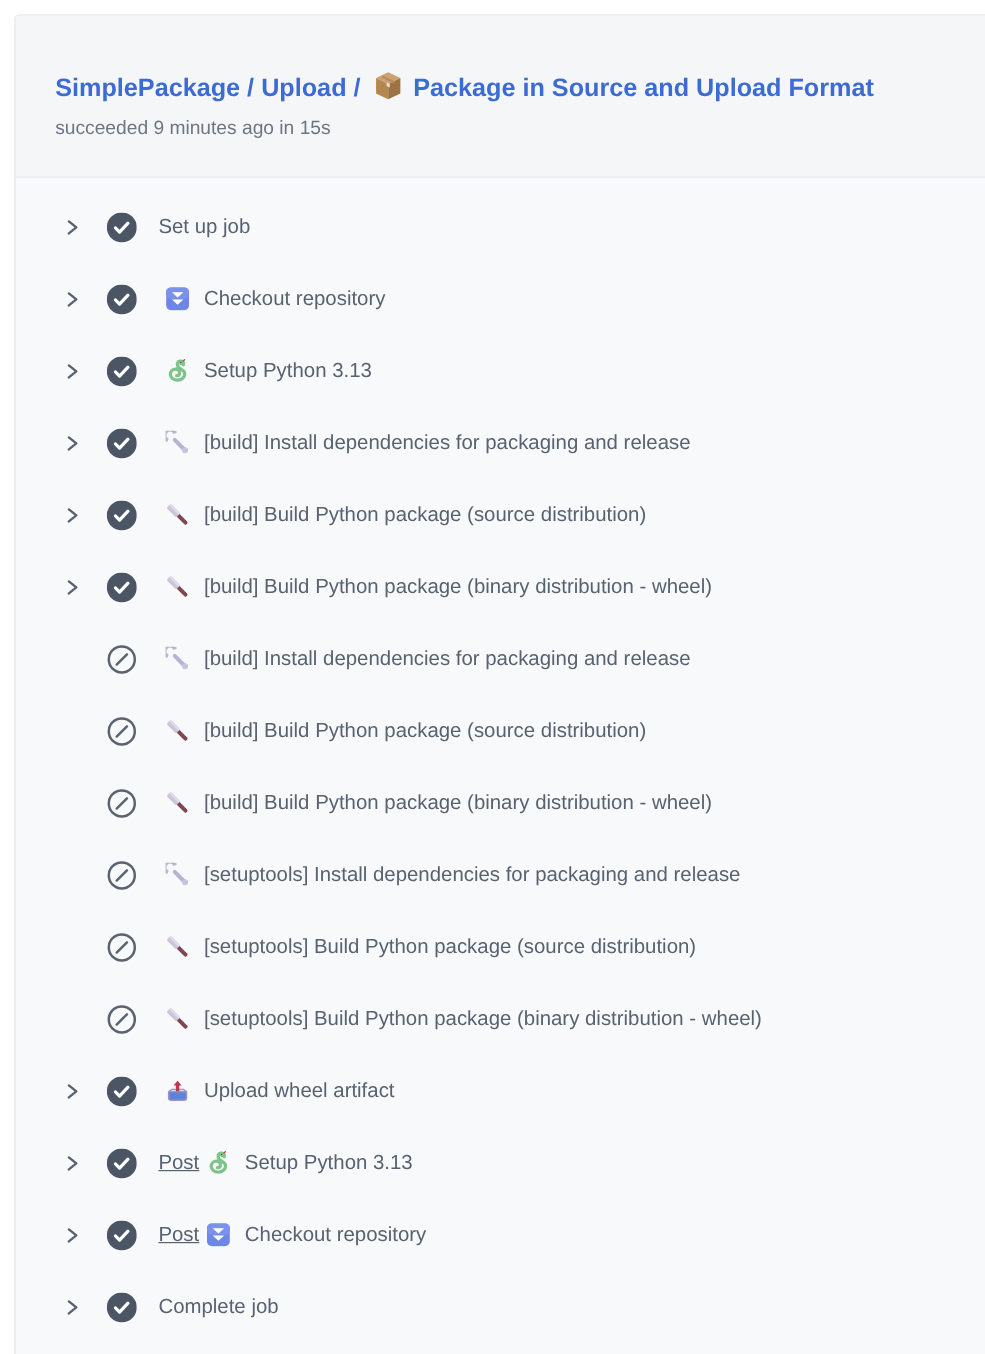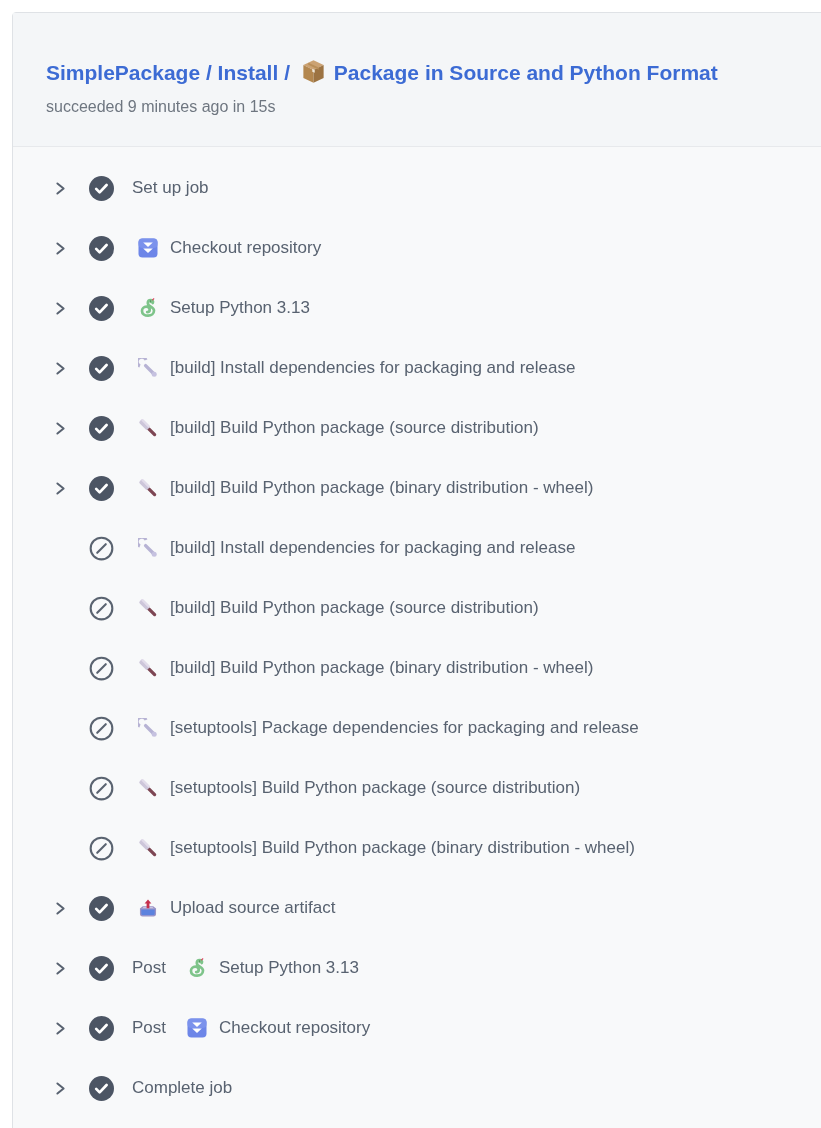--- a/index.html
+++ b/index.html
@@ -51,36 +51,36 @@
     width:13px;height:15px;margin-right:22px;flex:0 0 auto;display:flex;align-items:center;
   }
   .chev svg{width:13px;height:15px;}
   .status-icon{
     width:25px;height:25px;margin-right:18px;flex:0 0 auto;display:flex;
   }
   .status-icon svg{width:25px;height:25px;}
   .step-label{
     font-size:17px;color:var(--label);display:flex;align-items:flex-end;white-space:nowrap;
   }
-  .step-label .prefix{margin-right:15px;}
+  .step-label .prefix{margin-right:0;text-decoration:underline;}
   .inline-icon{display:inline-flex;margin:0 12px 0 6px;}
   .inline-icon svg{width:20px;height:20px;display:block;}
 </style>
 </head>
 <body>
 
 <div class="card">
   <div class="card-header">
-    <h1 class="job-title"><span>SimplePackage</span><span class="sep"> / </span><span>Install</span><span class="sep"> / </span><span class="title-icon" id="title-icon"><svg viewBox="0 0 24 24">
+    <h1 class="job-title"><span>SimplePackage</span><span class="sep"> / </span><span>Upload</span><span class="sep"> / </span><span class="title-icon" id="title-icon"><svg viewBox="0 0 24 24">
             <polygon points="12,2 21,6.3 12,10.6 3,6.3" fill="#cba273"></polygon>
             <polygon points="3,6.3 12,10.6 12,22 3,17.7" fill="#b3874f"></polygon>
             <polygon points="21,6.3 12,10.6 12,22 21,17.7" fill="#9c7342"></polygon>
             <polygon points="10.9,9.6 13.1,10.6 13.1,13.2 10.9,12.2" fill="#efe7d8"></polygon>
             <polygon points="7.4,4.2 16.6,8.5 16.6,10.4 7.4,6.1" fill="#b98e58"></polygon>
-          </svg></span><span>Package in Source and Python Format</span></h1>
+          </svg></span><span>Package in Source and Upload Format</span></h1>
     <div class="status-line">succeeded 9 minutes ago in 15s</div>
   </div>
   <div class="steps" id="steps">
       <div class="step-row">
         <span class="chev">
           <svg viewBox="0 0 13 15">
             <path d="M3.4 2.5 L9.6 7.5 L3.4 12.5" fill="none" stroke="var(--label)" stroke-width="2" stroke-linecap="round" stroke-linejoin="round"></path>
           </svg>
         </span>
         <span class="status-icon">
@@ -284,21 +284,21 @@
           </svg>
         </span>
         <div class="step-label">
           <span class="inline-icon">
             <svg viewBox="0 0 20 20">
               <path d="M8 2 A4.6 4.6 0 1 0 2 8" fill="none" stroke="#b7b3d4" stroke-width="3.1"></path>
               <path d="M7.6 7.6 L16 16" stroke="#b7b3d4" stroke-width="3.4" stroke-linecap="round"></path>
               <circle cx="16.2" cy="16.2" r="2.5" fill="#c6c2e0"></circle>
             </svg>
           </span>
-          <span>[setuptools] Package dependencies for packaging and release</span>
+          <span>[setuptools] Install dependencies for packaging and release</span>
         </div>
       </div>
       <div class="step-row">
         <span class="chev"></span>
         <span class="status-icon">
           <svg viewBox="0 0 24 24">
             <circle cx="12" cy="12" r="10.4" fill="none" stroke="var(--skip)" stroke-width="2"></circle>
             <path d="M7.9 16.1 L16.1 7.9" fill="none" stroke="var(--skip)" stroke-width="2" stroke-linecap="round"></path>
           </svg>
         </span>
@@ -349,21 +349,21 @@
           </svg>
         </span>
         <div class="step-label">
           <span class="inline-icon">
             <svg viewBox="0 0 20 20">
               <path d="M2.6 10.8 h14.8 v5 a2 2 0 0 1 -2 2 h-10.8 a2 2 0 0 1 -2 -2 z" fill="#5c82de" stroke="#9a93c6" stroke-width="1.3"></path>
               <path d="M2.6 10.8 L5 8.9 h10 l2.4 1.9" fill="none" stroke="#9a93c6" stroke-width="1.3"></path>
               <path d="M10 1.6 l3.4 3.9 h-2 v4.8 h-2.8 V5.5 h-2 z" fill="#c5304d"></path>
             </svg>
           </span>
-          <span>Upload source artifact</span>
+          <span>Upload wheel artifact</span>
         </div>
       </div>
       <div class="step-row">
         <span class="chev">
           <svg viewBox="0 0 13 15">
             <path d="M3.4 2.5 L9.6 7.5 L3.4 12.5" fill="none" stroke="var(--label)" stroke-width="2" stroke-linecap="round" stroke-linejoin="round"></path>
           </svg>
         </span>
         <span class="status-icon">
           <svg viewBox="0 0 24 24">

